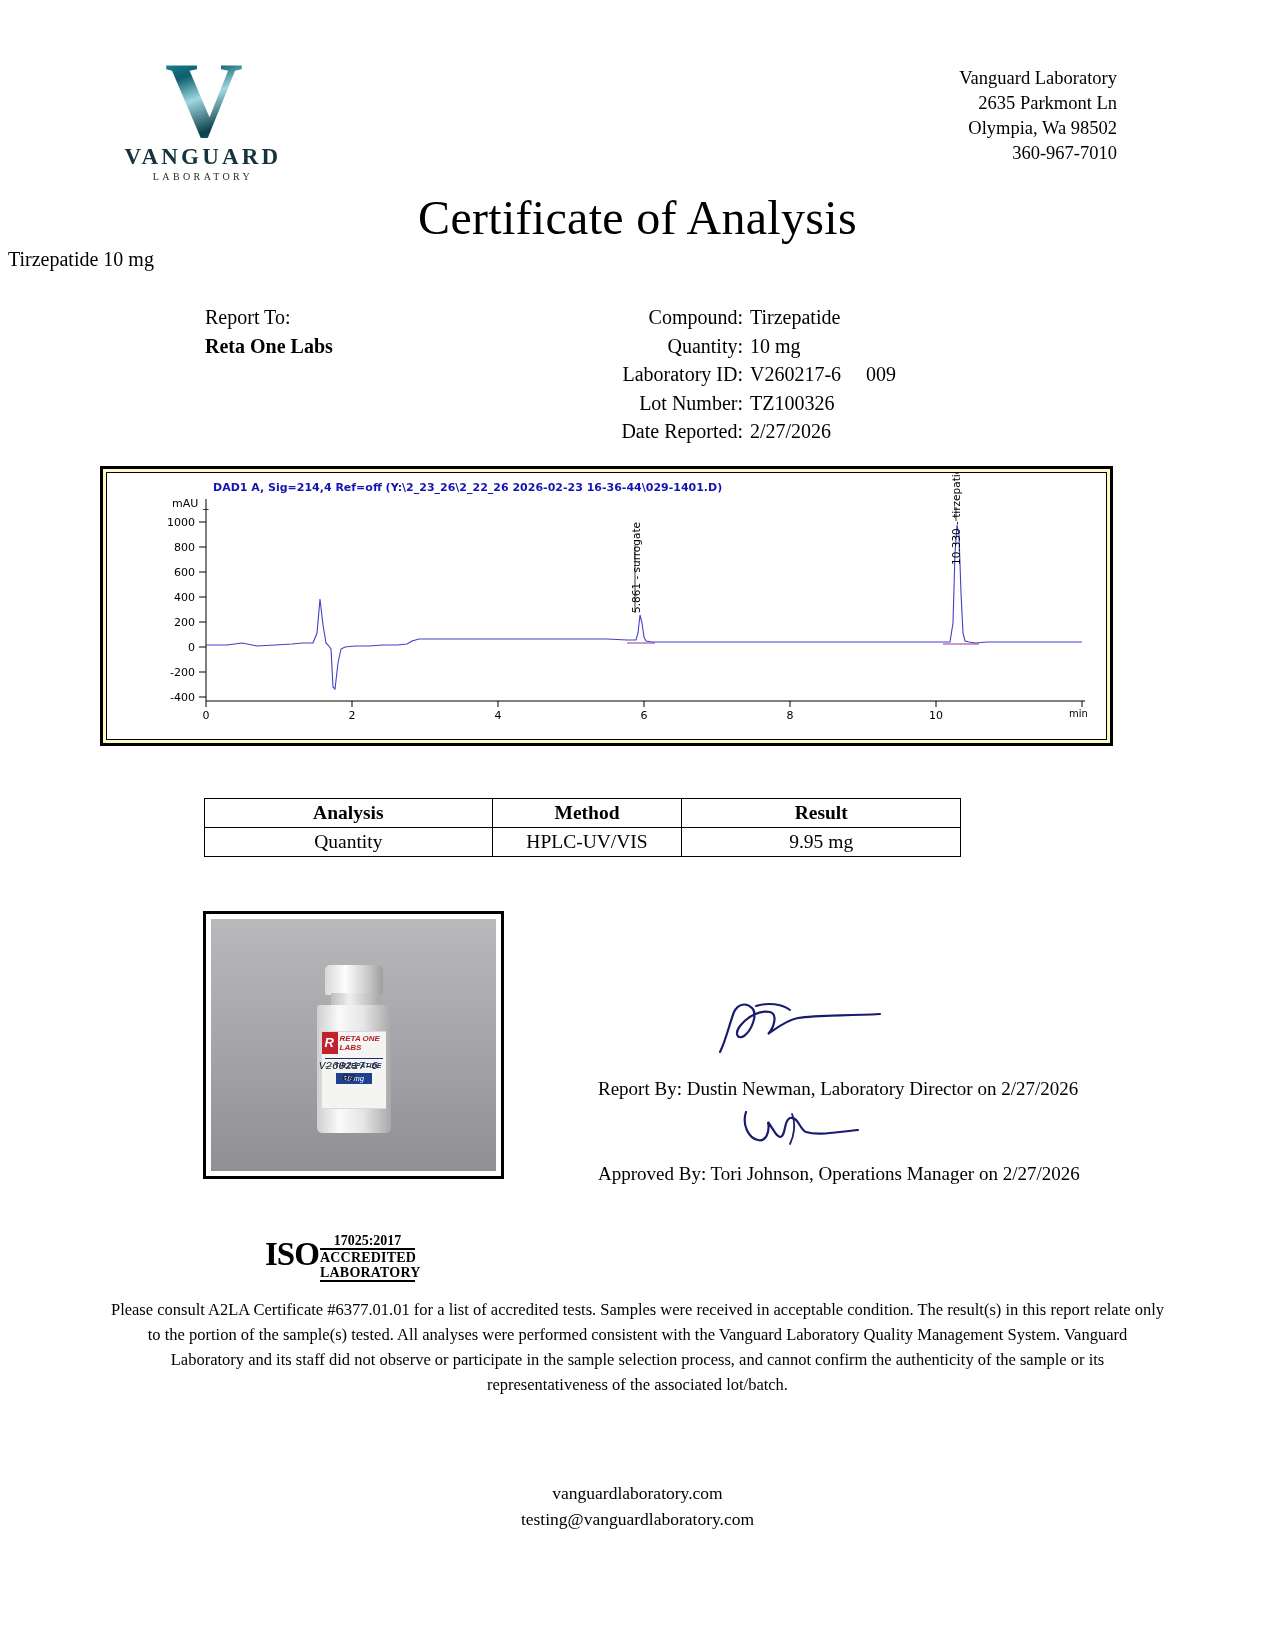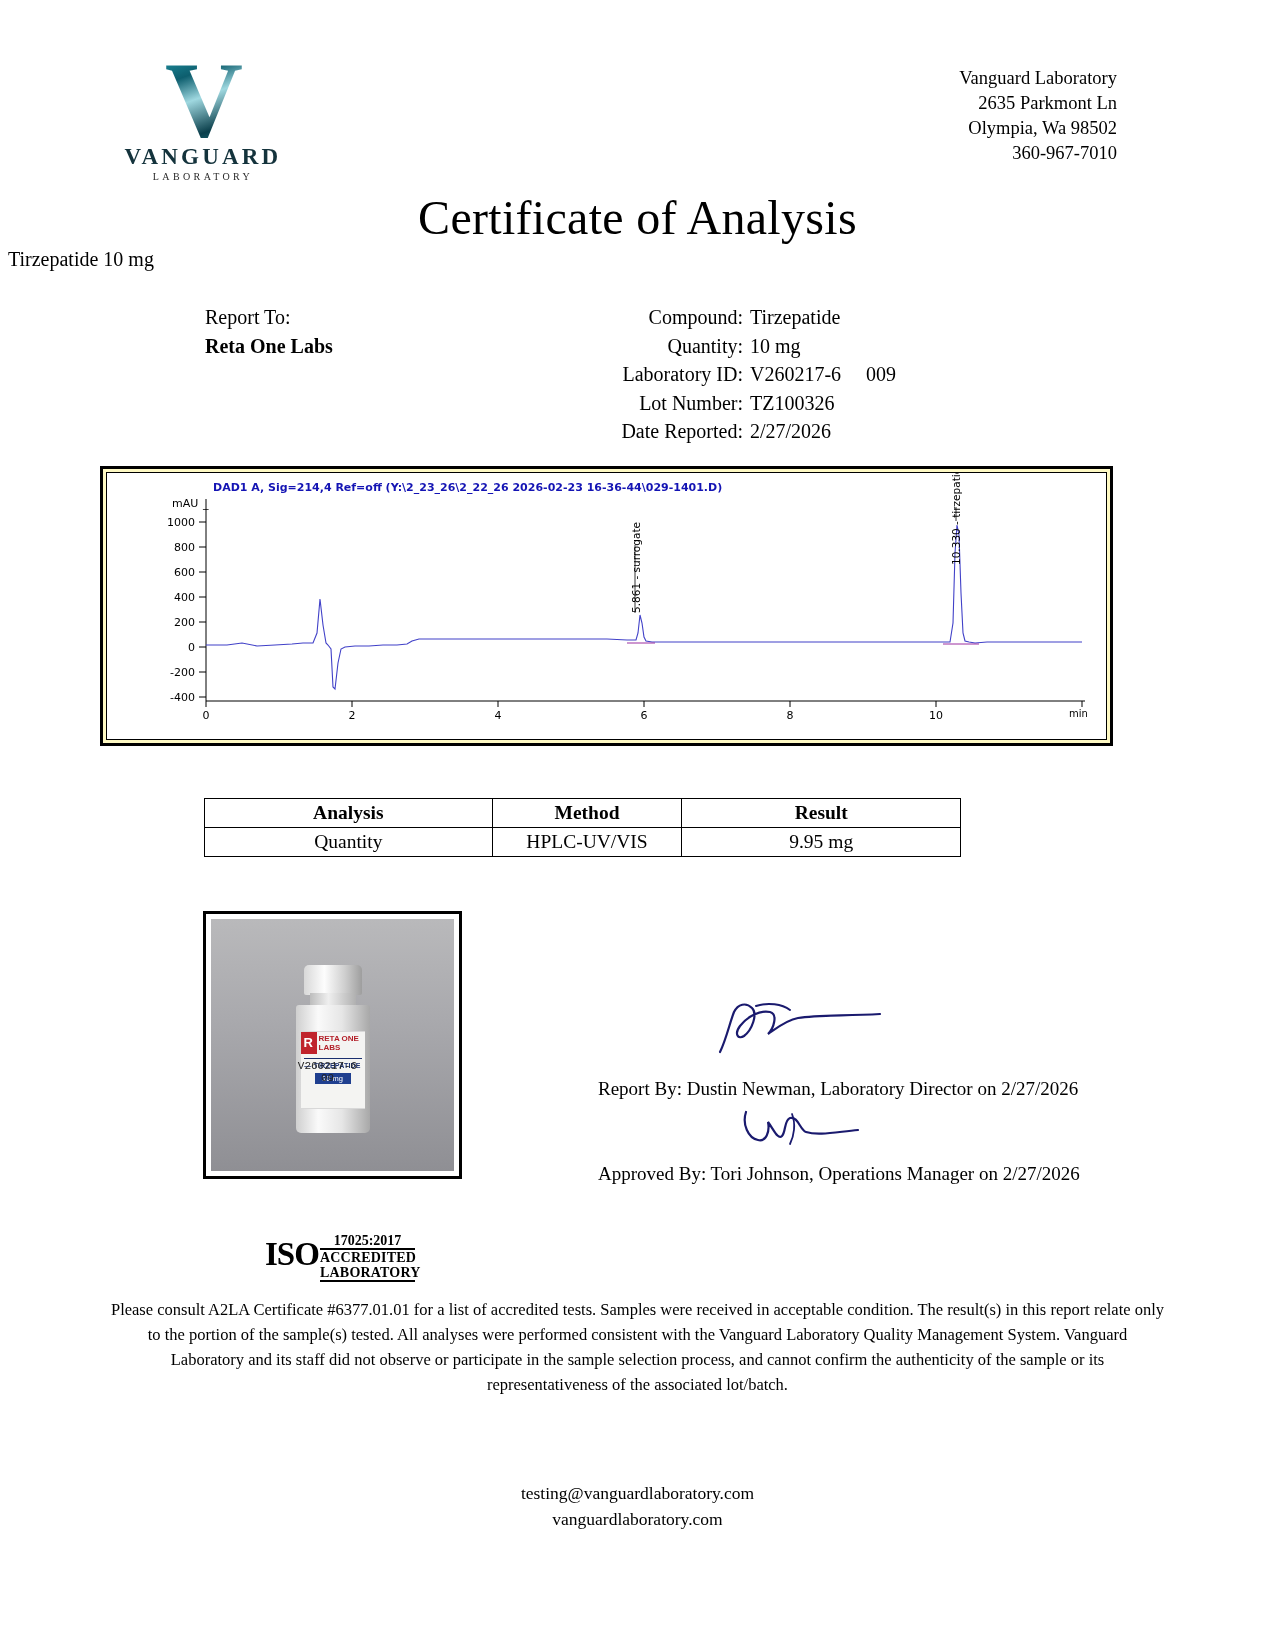--- a/index.html
+++ b/index.html
@@ -148,24 +148,25 @@
   }
   .results th { font-weight: bold; }
   .results .c1 { width: 288px; }
   .results .c2 { width: 190px; }
   .results .c3 { width: 279px; }
 
   
   .photo-frame {
     position: absolute;
     left: 203px; top: 911px;
-    width: 259px; height: 268px;
+    width: 301px; height: 268px;
     border: 3px solid #000;
     padding: 5px;
     background: #fff;
+    font-style: italic;
   }
   .photo {
     position: relative;
     width: 100%; height: 100%;
     background: linear-gradient(180deg,#b9b9bb 0%,#a9a9ad 40%,#8f8f94 100%);
     overflow: hidden;
   }
   .vial {
     position: absolute;
     left: 50%; top: 46px;
@@ -440,17 +441,17 @@
     <div class="iso-text">
       <span class="l1">17025:2017</span>
       <span class="l2">ACCREDITED</span>
       <span class="l3">LABORATORY</span>
     </div>
   </div>
 
   <div class="disclaimer">Please consult A2LA Certificate #6377.01.01 for a list of accredited tests. Samples were received in acceptable condition. The result(s) in this report relate only to the portion of the sample(s) tested. All analyses were performed consistent with the Vanguard Laboratory Quality Management System. Vanguard Laboratory and its staff did not observe or participate in the sample selection process, and cannot confirm the authenticity of the sample or its representativeness of the associated lot/batch.</div>
 
   <div class="footer">
+    <div>vanguardlaboratory.com</div>
     <div>testing@vanguardlaboratory.com</div>
-    <div>vanguardlaboratory.com</div>
   </div>
 
 </div>
 
 </body></html>

